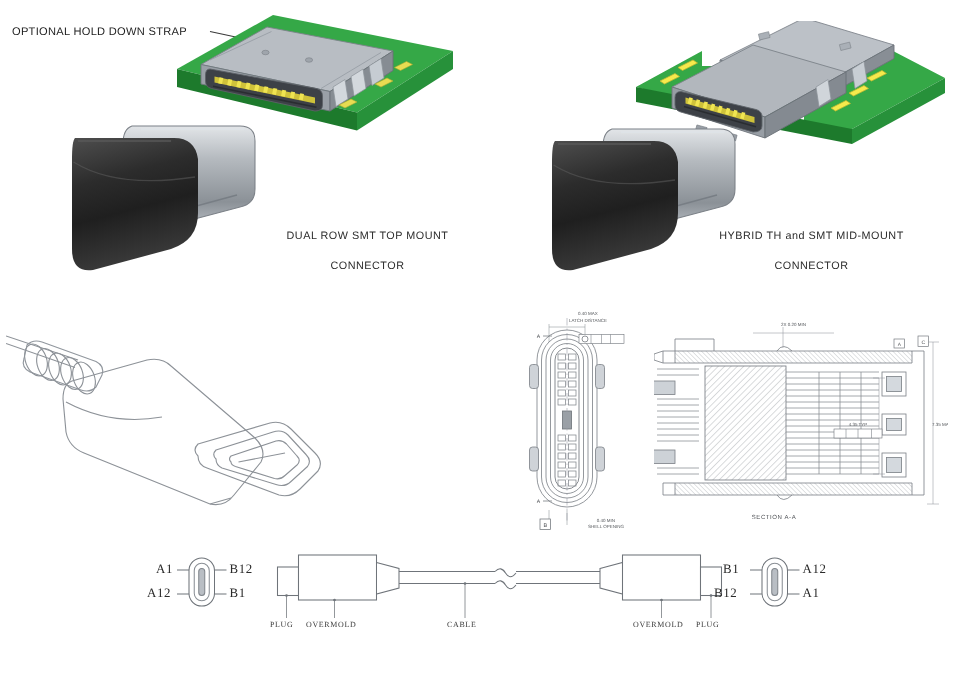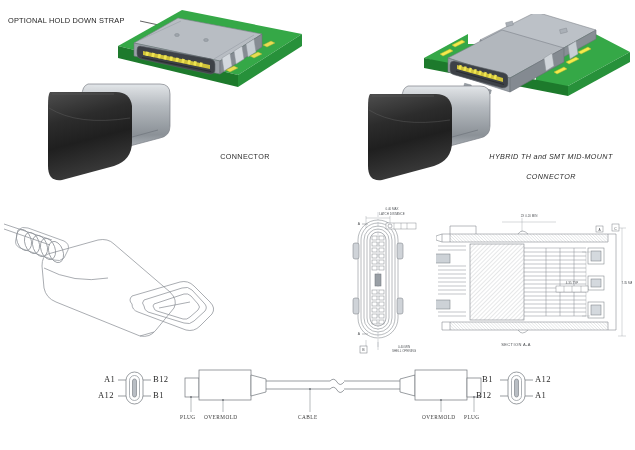--- a/index.html
+++ b/index.html
@@ -149,20 +149,21 @@
       <path d="M70,6 L142,6 Q152,6 152,16 L152,48 Q152,58 142,60 L74,78 Q64,80 64,70 L64,18 Q64,8 70,6 Z" fill="url(#tipGradL)" stroke="#7b8087" stroke-width="0.7"></path>
       <path d="M76,8 L145,8" stroke="#dfe3e7" stroke-width="1.6" fill="none" opacity="0.8"></path>
       <path d="M66,72 L140,52" stroke="#787e85" stroke-width="1" fill="none"></path>
 
       <path d="M32,14 L98,14 Q112,14 114,28 L114,64 Q114,82 96,88 L44,102 Q30,104 30,88 L30,28 Q30,16 32,14 Z" fill="url(#plugGradL)"></path>
       <path d="M34,16 L96,16" stroke="#5a5a5a" stroke-width="1.2" fill="none" opacity="0.7"></path>
       <path d="M31,30 Q60,48 112,40" stroke="#5c5c5c" stroke-width="0.9" fill="none" opacity="0.55"></path>
     </svg>
 
     <div class="caption" style="left:170px;top:142px;width:150px;">
+      <div>DUAL ROW SMT TOP MOUNT</div>
       <div>CONNECTOR</div>
     </div>
   </div>
 
   <div class="abs" style="left:320px;top:0;width:315px;height:190px;">
 
     <svg class="abs" style="left:98px;top:14px;" width="215" height="100">
 
       <g>
         <polygon points="6,44 50,20 50,30 118,30 118,12 162,12 212,38 150,72 118,72 118,62 50,62 50,56" fill="#35a847"></polygon>
@@ -234,21 +235,21 @@
         </linearGradient>
       </defs>
       <path d="M66,6 L138,6 Q148,6 148,16 L148,46 Q148,56 138,58 L70,76 Q60,78 60,68 L60,18 Q60,8 66,6 Z" fill="url(#tipGradR)" stroke="#7b8087" stroke-width="0.7"></path>
       <path d="M72,8 L141,8" stroke="#dfe3e7" stroke-width="1.6" fill="none" opacity="0.8"></path>
       <path d="M62,70 L136,50" stroke="#787e85" stroke-width="1" fill="none"></path>
       <path d="M28,14 L94,14 Q108,14 110,28 L110,62 Q110,80 92,86 L40,100 Q26,102 26,86 L26,28 Q26,16 28,14 Z" fill="url(#plugGradR)"></path>
       <path d="M30,16 L92,16" stroke="#5a5a5a" stroke-width="1.2" fill="none" opacity="0.7"></path>
       <path d="M27,30 Q56,48 108,40" stroke="#5c5c5c" stroke-width="0.9" fill="none" opacity="0.55"></path>
     </svg>
 
-    <div class="caption" style="left:146px;top:142px;width:170px;font-style:italic;">
+    <div class="caption" style="left:136px;top:142px;width:170px;">
       <div>HYBRID TH and SMT MID-MOUNT</div>
       <div>CONNECTOR</div>
     </div>
   </div>
 
   <svg class="abs" style="left:4px;top:196px;" width="235" height="165">
     <g fill="none" stroke="#8d9298" stroke-width="0.75" stroke-linejoin="round">
 
       <path d="M0,28 L48,44"></path>
       <path d="M0,33 L46,49"></path>

